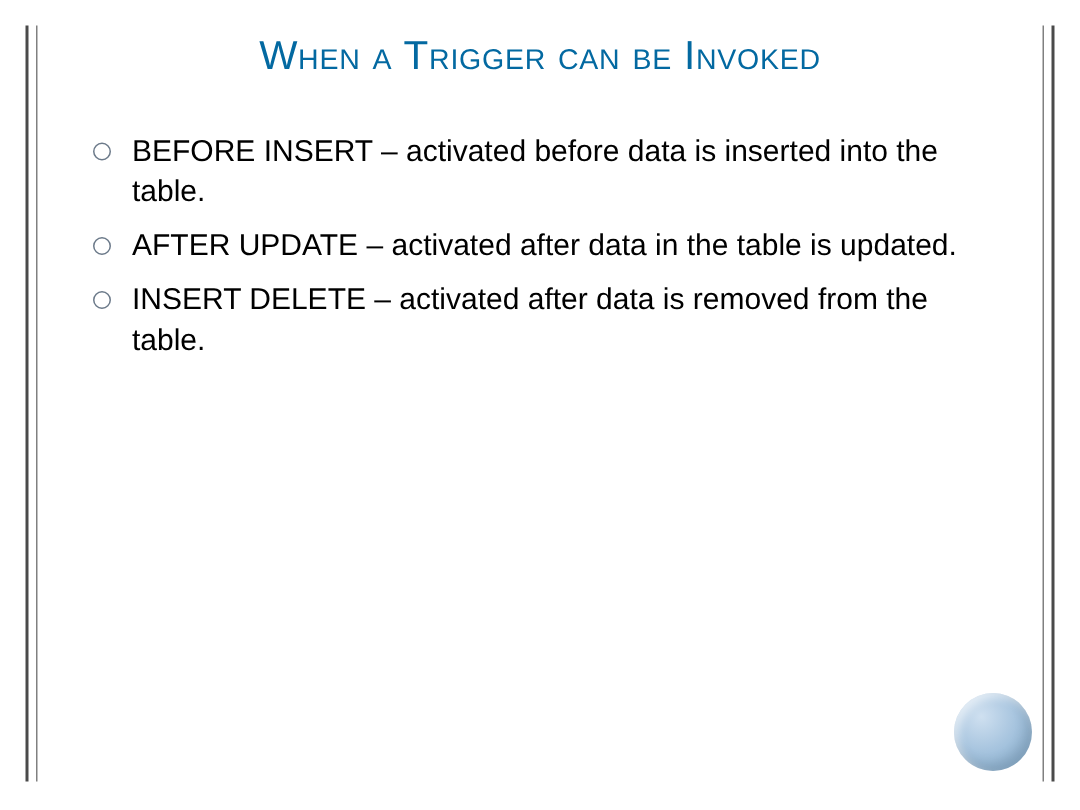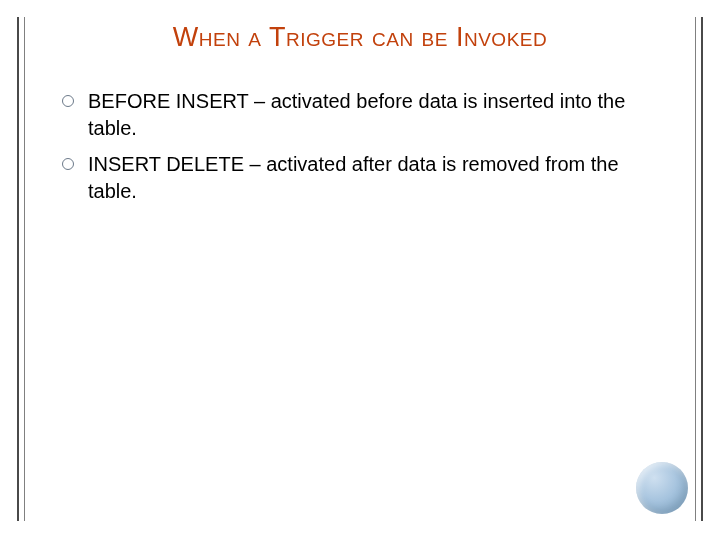--- a/index.html
+++ b/index.html
@@ -54,21 +54,21 @@
     background: #4a4a4a;
   }
   .title {
     position: absolute;
     top: 22px;
     left: 0;
     right: 0;
     text-align: center;
     font-size: 27px;
     letter-spacing: 0.5px;
-    color: #c2410c;
+    color: #0369a1;
     font-weight: 400;
     font-variant: small-caps;
   }
   .body {
     position: absolute;
     top: 88px;
     left: 62px;
     right: 52px;
   }
   .item {
@@ -116,18 +116,22 @@
 
   <div class="title">When a Trigger can be Invoked</div>
 
   <div class="body">
     <div class="item">
       <div class="bullet"></div>
       <div class="text"><b>BEFORE INSERT</b><span> – activated before data is inserted into the table.</span></div>
     </div>
     <div class="item">
       <div class="bullet"></div>
+      <div class="text"><b>AFTER UPDATE</b><span> – activated after data in the table is updated.</span></div>
+    </div>
+    <div class="item">
+      <div class="bullet"></div>
       <div class="text"><b>INSERT DELETE</b><span> – activated after data is removed from the table.</span></div>
     </div>
   </div>
 
   <div class="orb"></div>
 </div>
 
 </body></html>

